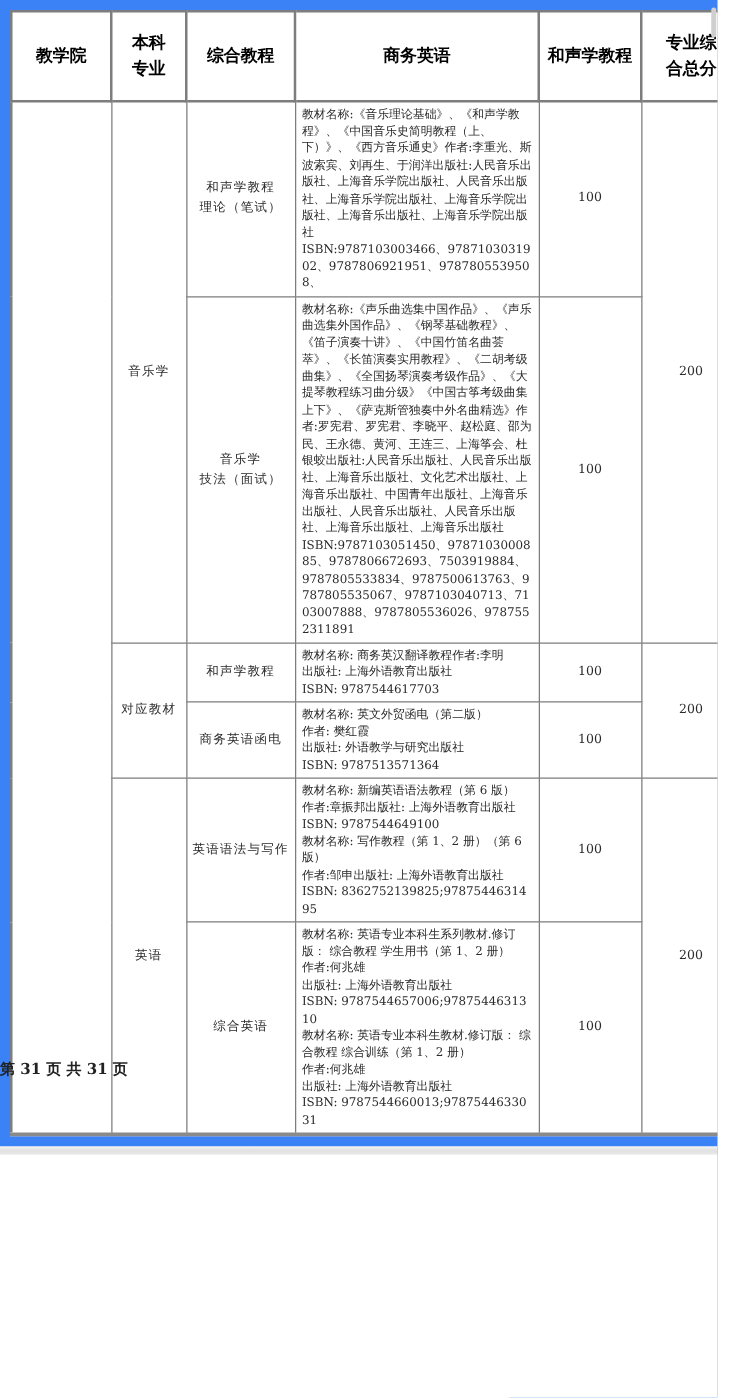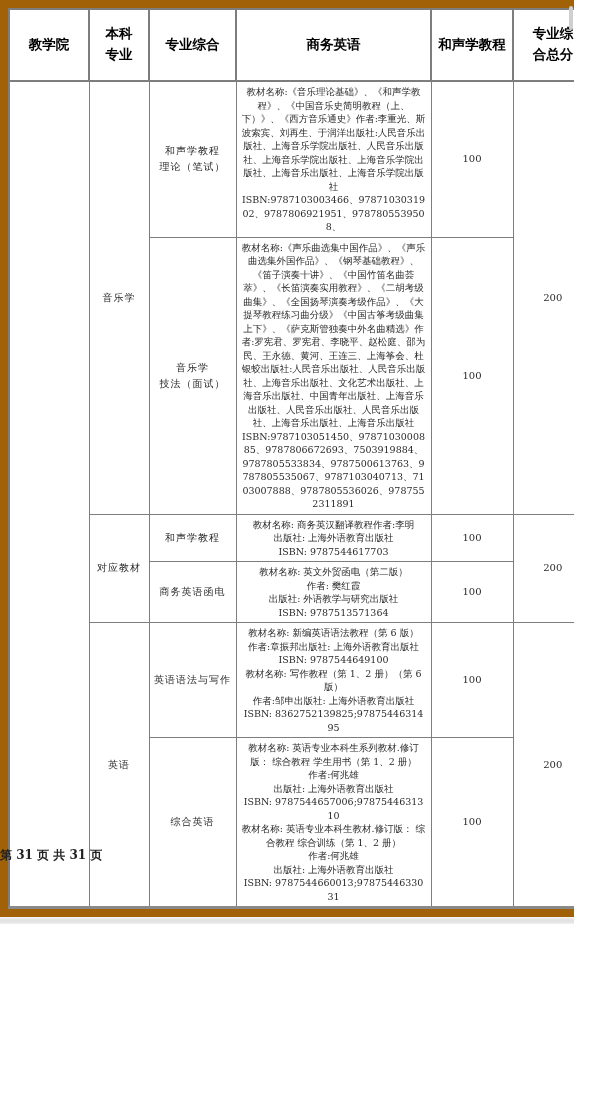--- a/index.html
+++ b/index.html
@@ -1,19 +1,19 @@
 <!DOCTYPE html>
 <html><head>
 <meta charset="utf-8">
 <style>
   html,body{margin:0;padding:0;background:#ffffff;}
   .page{
     position:relative;
     width:574px;height:1118px;
-    background:#a16207;
+    background:#3b82f6;
     overflow:hidden;
     font-family:"DejaVu Serif","Liberation Serif",serif;
     color:#1f1f1f;
   }
   table.doc-table{
     position:absolute;left:8px;top:8px;
     width:584px;
     border-collapse:collapse;
     table-layout:fixed;
     background:#fff;
@@ -47,21 +47,21 @@
   td.major,td.subject,td.score,td.total{
     text-align:center;
     font-size:10px;
     color:#2a2a2a;
     white-space:pre-line;
     line-height:1.6;
     letter-spacing:1px;
   }
   td.score,td.total{letter-spacing:0;margin-top:26px;}
   td.textbook{
-    text-align:center;
+    text-align:left;
     font-size:9.5px;
     line-height:13.5px;
     color:#2a2a2a;
     padding:3px 5px;
     white-space:pre-wrap;
     word-break:break-all;
   }
   .footer{
     position:absolute;left:0;top:847px;width:600px;
     text-align:left;
@@ -95,21 +95,21 @@
       <col class="c4">
       <col class="c5">
       <col class="c6">
     </colgroup>
 
     <tbody>
         <tr class="hdr">
       <th>教学院</th>
       <th>本科
 专业</th>
-      <th>专业综合</th>
+      <th>综合教程</th>
       <th>商务英语</th>
       <th>和声学教程</th>
       <th>专业综
 合总分</th>
     </tr>
 
     <tr class="r1">
       <td class="major" rowspan="6"></td>
       <td class="major" rowspan="2">音乐学</td>
       <td class="subject">和声学教程

